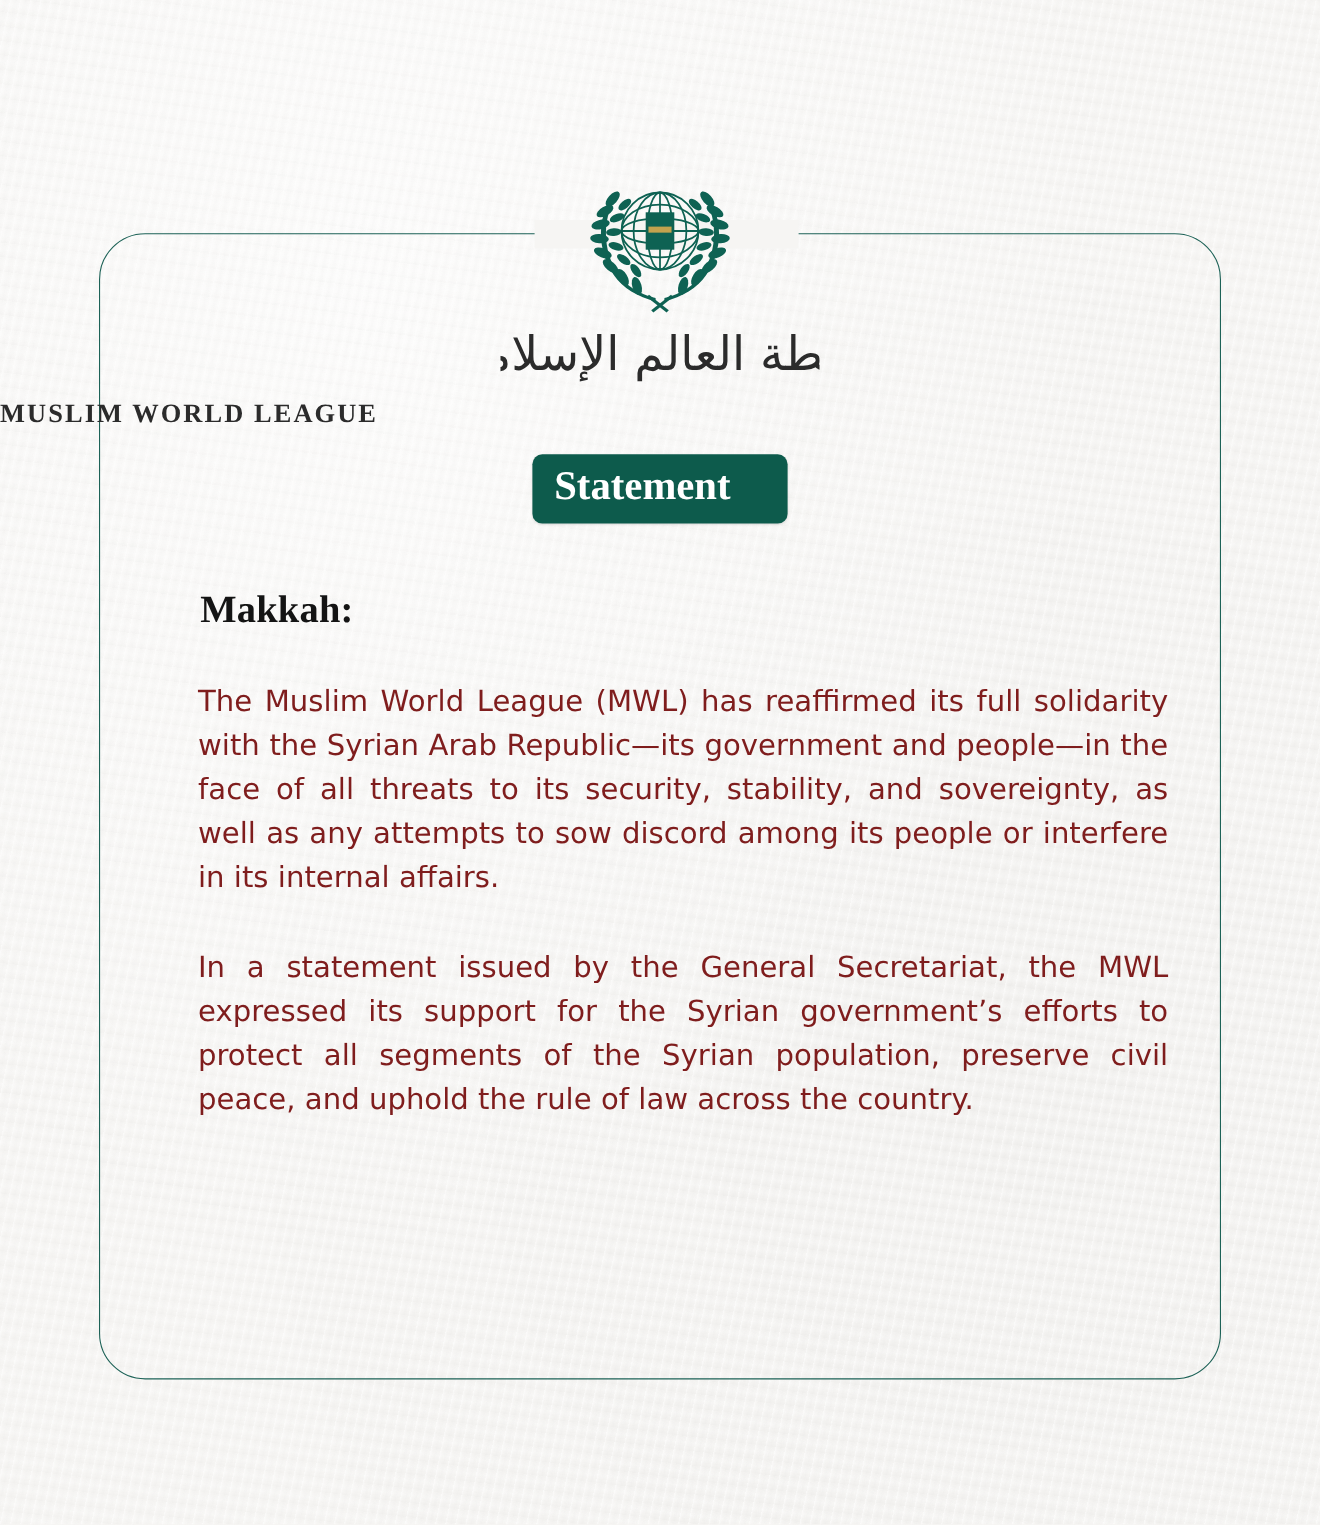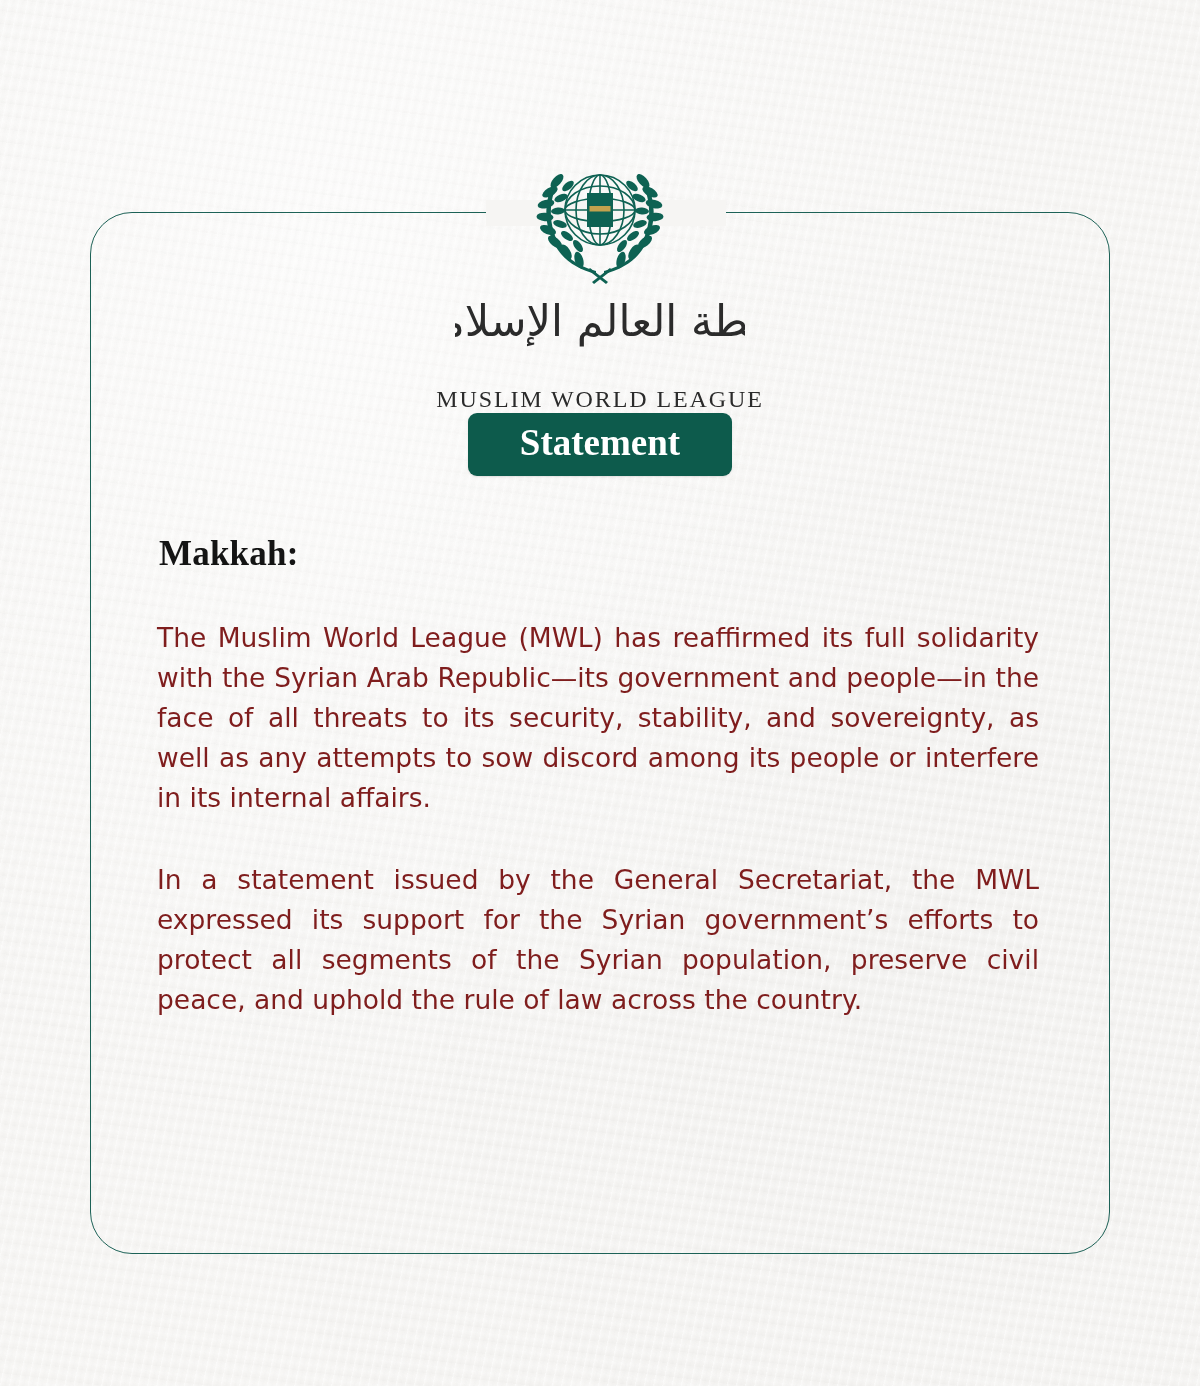--- a/index.html
+++ b/index.html
@@ -95,56 +95,55 @@
     fill: #2b2b2b;
     direction: rtl;
   }
 
   
   .wordmark {
     position: absolute;
     left: 0;
     right: 0;
     top: 364px;
-    text-align: center;
+    text-align: left;
     font-family: "Liberation Serif", serif;
-    font-weight: normal;
+    font-weight: bold;
     font-size: 24px;
     letter-spacing: 1.9px;
     color: #2b2b2b;
     z-index: 3;
-    margin-top: 22px;
   }
 
   
   .badge-wrap {
     position: absolute;
     left: 0;
     right: 0;
     top: 413px;
     display: flex;
     justify-content: center;
     z-index: 3;
   }
   .badge {
     background: #0d5b4c;
     color: #ffffff;
     font-family: "Liberation Serif", serif;
     font-weight: bold;
     font-size: 37px;
-    padding: 9px 52px 13px 52px;
+    padding: 9px 52px 13px 20px;
     border-radius: 9px;
     line-height: 1.12;
     box-shadow: 0 1px 2px rgba(0,0,0,0.10);
   }
 
   
   .content {
     position: absolute;
-    left: 157px;
+    left: 180px;
     top: 534px;
     width: 882px;
     z-index: 3;
   }
   .city-line {
     font-family: "Liberation Serif", serif;
     font-weight: bold;
     font-size: 35px;
     color: #141414;
     margin: 0 0 44px 2px;

